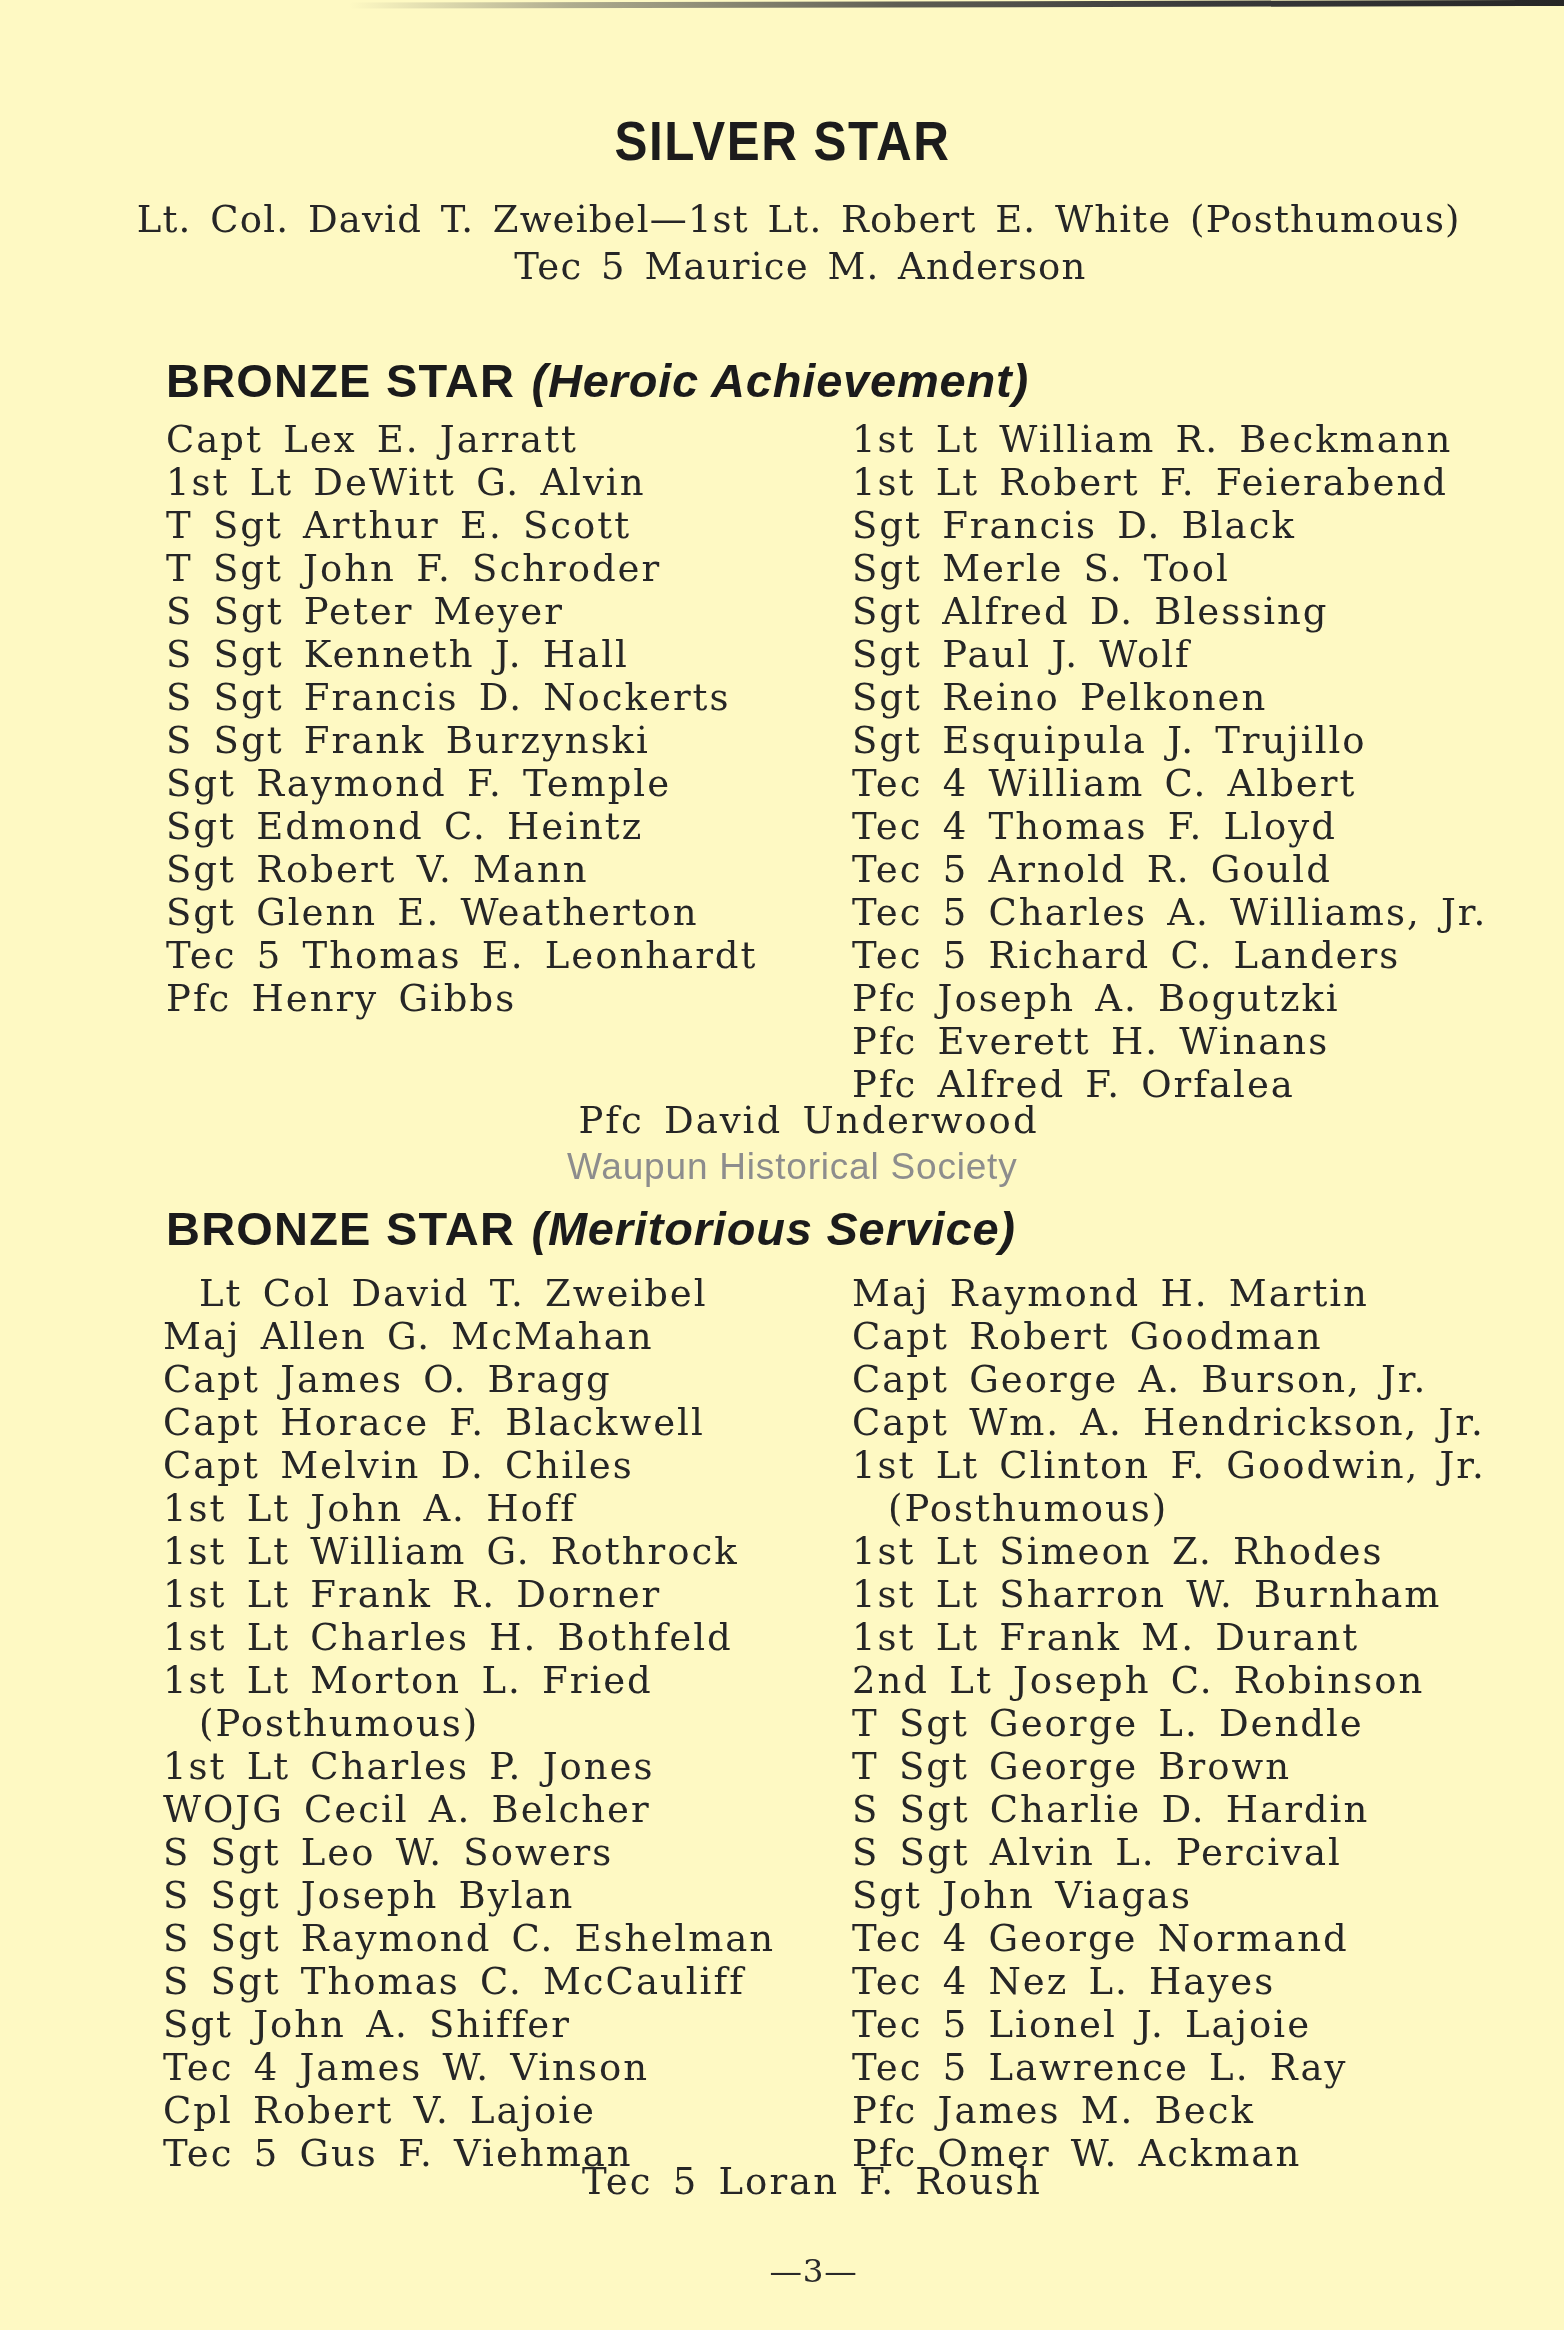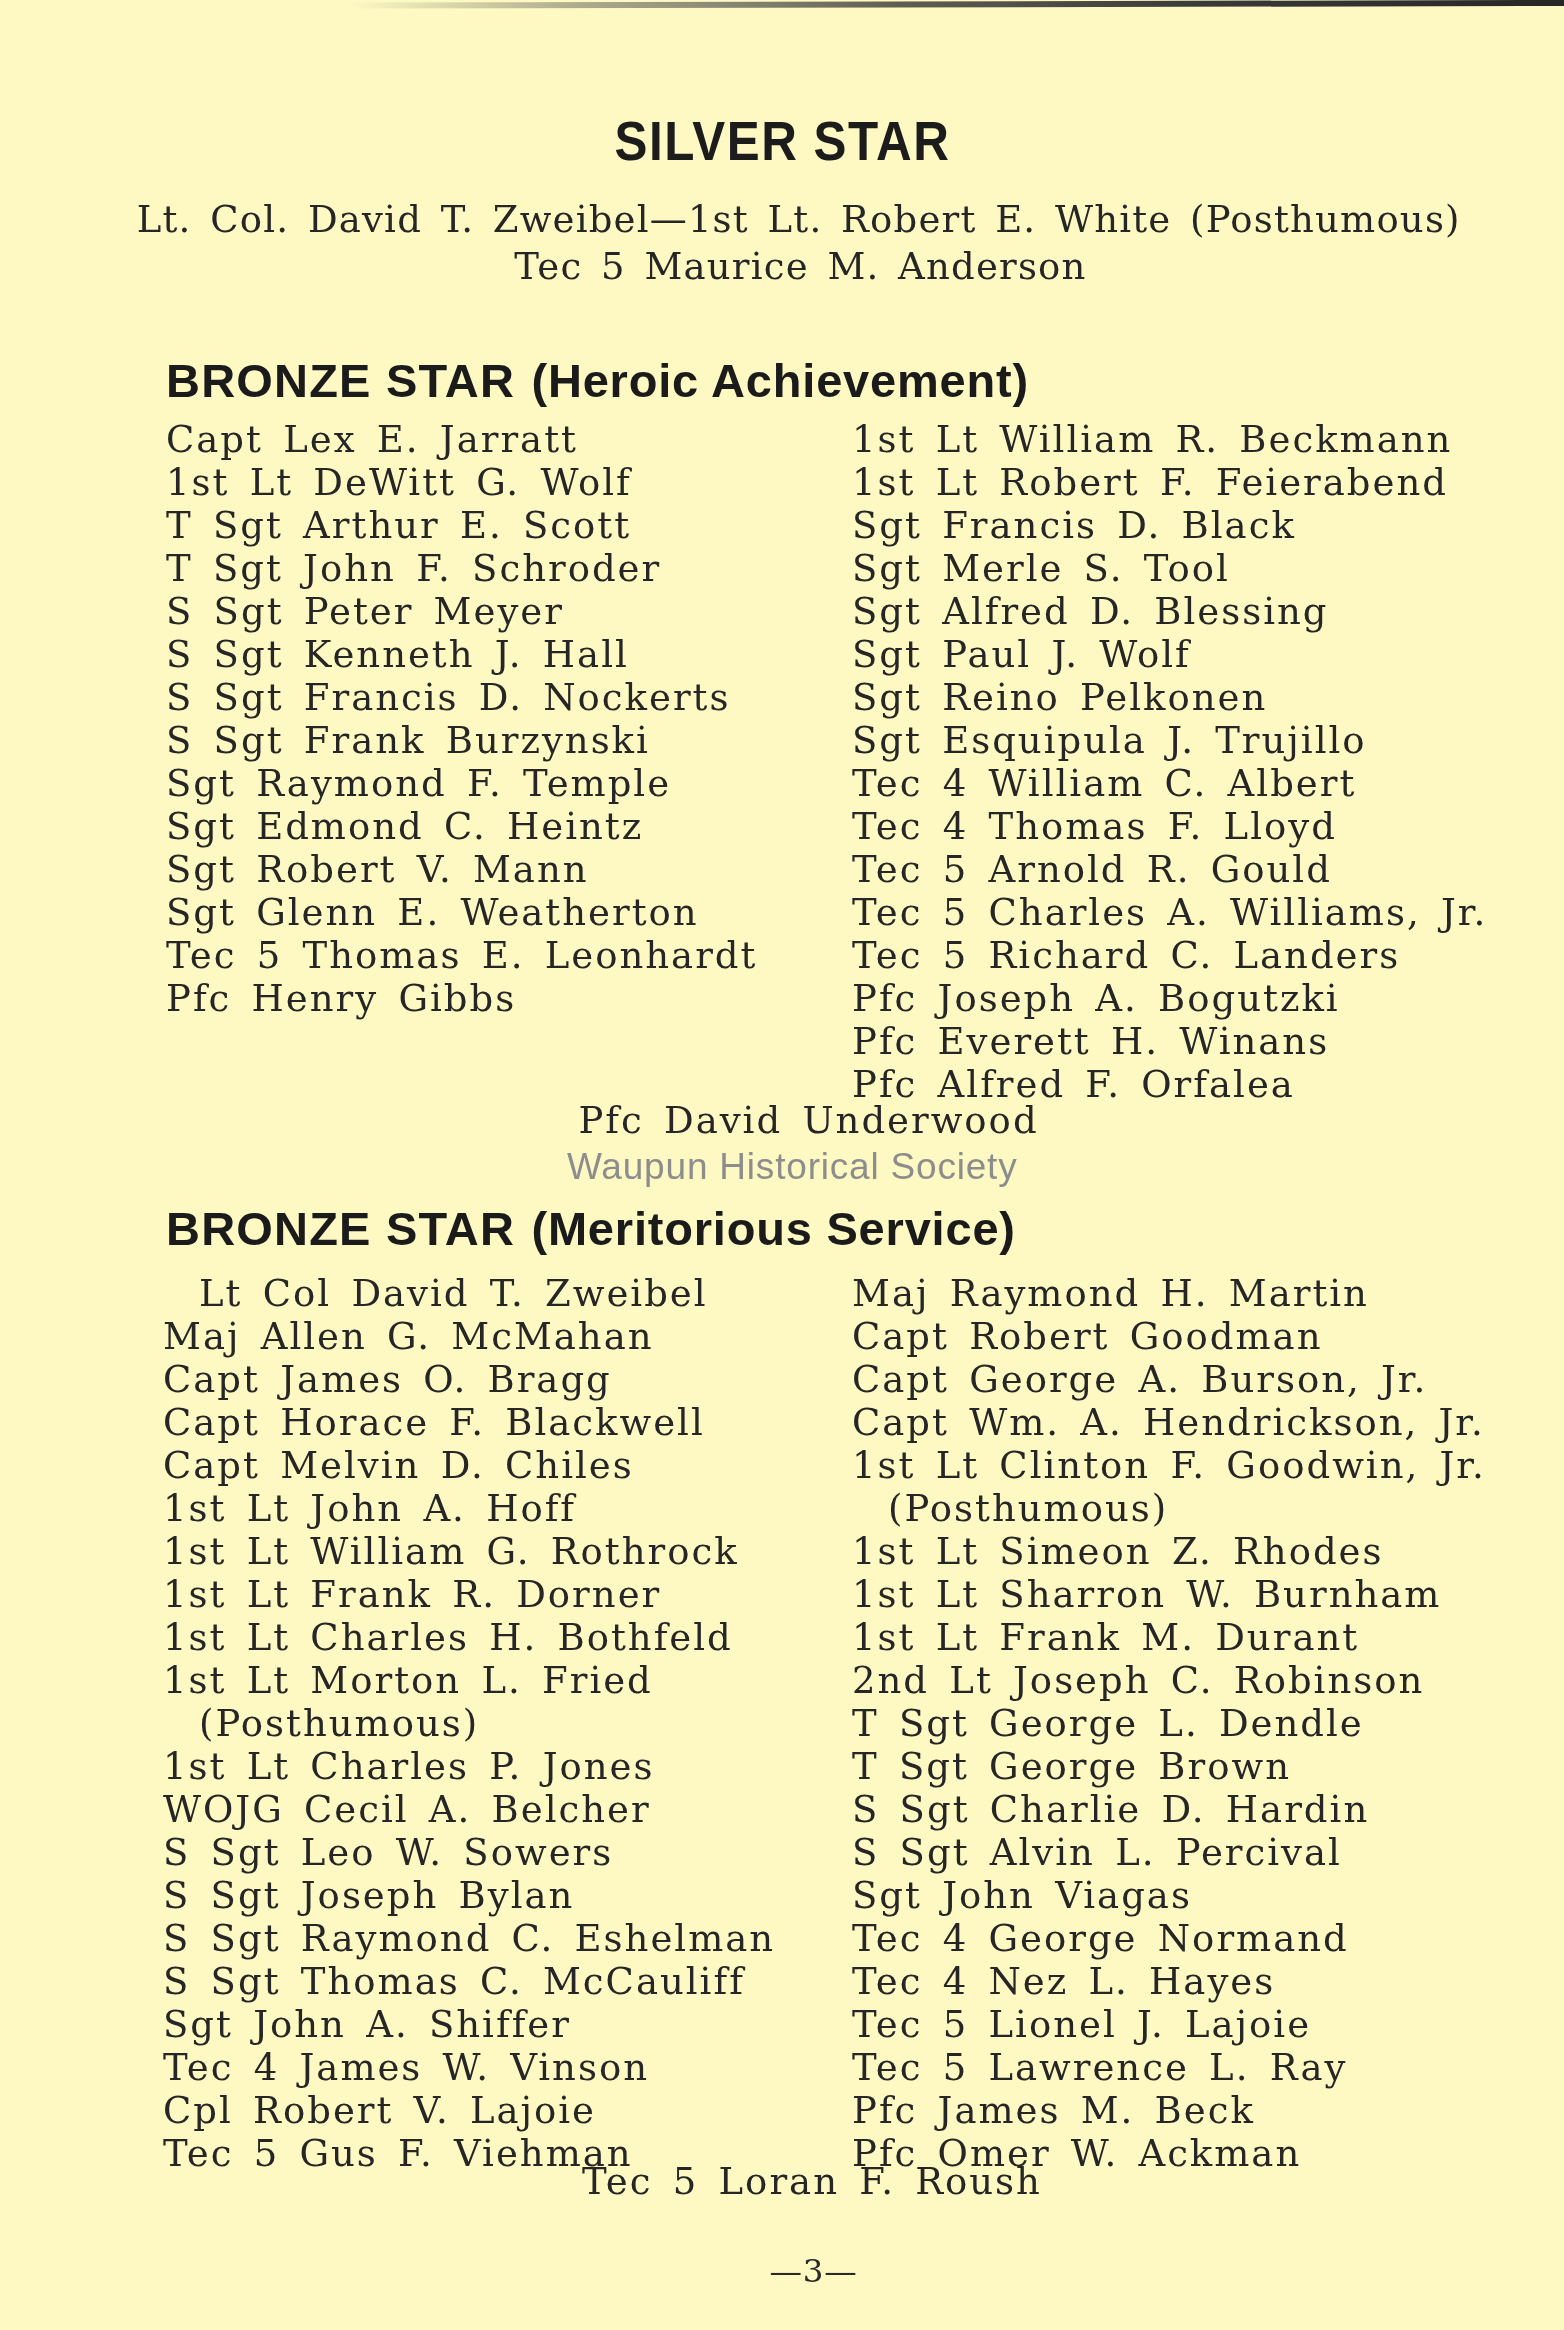--- a/index.html
+++ b/index.html
@@ -39,21 +39,21 @@
   }
   .sub1{top:198px;padding-left:32.5px;box-sizing:border-box;}
   .sub2{top:245px;padding-left:36px;box-sizing:border-box;text-align:center;}
   .section-heading{
     position:absolute;left:166px;margin:0;white-space:nowrap;
     font-family:"Liberation Sans", sans-serif;
     font-weight:700;font-size:47px;letter-spacing:1.2px;
     color:#1b1b1b;
   }
   .section-heading .hsub{
-    margin-left:16.3px;letter-spacing:0.8px;
+    font-style:italic;margin-left:16.3px;letter-spacing:0.8px;
   }
   .h-heroic{top:353px;}
   .h-merit{top:1201px;}
   ul.name-col{
     position:absolute;margin:0;padding:0;list-style:none;
     font-size:37px;line-height:43px;letter-spacing:2px;word-spacing:6.5px;
     white-space:nowrap;color:#262626;
   }
   .s1-left{top:418px;left:166px;}
   .s1-right{top:418px;left:852px;}
@@ -91,21 +91,21 @@
   <div class="center-line sub1">Lt. Col. David T. Zweibel—1st Lt. Robert E. White (Posthumous)</div>
 
   <div class="center-line sub2">Tec 5 Maurice M. Anderson</div>
 
   <h2 class="section-heading h-heroic">
     <span>BRONZE STAR</span><span class="hsub">(Heroic Achievement)</span>
   </h2>
 
   <ul class="name-col s1-left">
       <li>Capt Lex E. Jarratt</li>
-      <li>1st Lt DeWitt G. Wolf</li>
+      <li>1st Lt DeWitt G. Alvin</li>
       <li>T Sgt Arthur E. Scott</li>
       <li>T Sgt John F. Schroder</li>
       <li>S Sgt Peter Meyer</li>
       <li>S Sgt Kenneth J. Hall</li>
       <li>S Sgt Francis D. Nockerts</li>
       <li>S Sgt Frank Burzynski</li>
       <li>Sgt Raymond F. Temple</li>
       <li>Sgt Edmond C. Heintz</li>
       <li>Sgt Robert V. Mann</li>
       <li>Sgt Glenn E. Weatherton</li>

